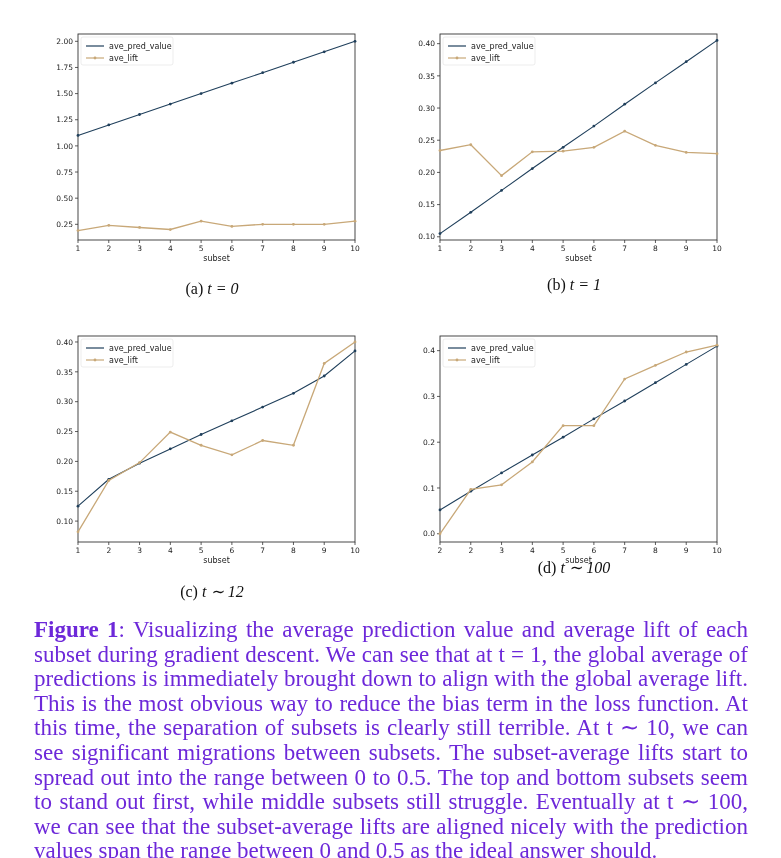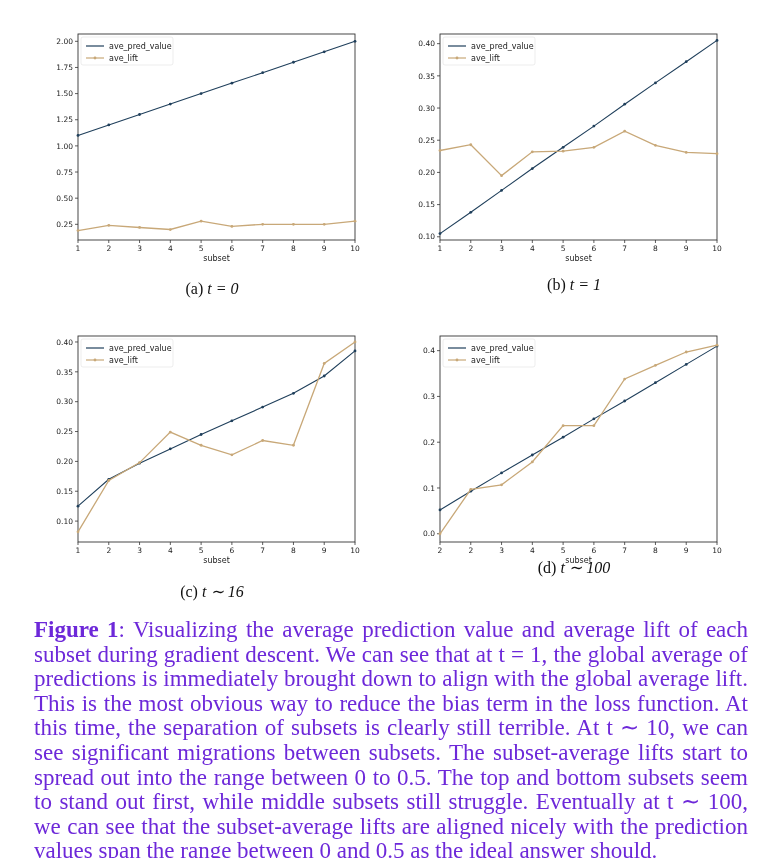--- a/index.html
+++ b/index.html
@@ -246,21 +246,21 @@
         <line x1="58" x2="76" y1="18" y2="18" stroke="#1f3f5b" stroke-width="1.2"></line>
         <text x="81" y="20.8" class="legtxt">ave_pred_value</text>
         <line x1="58" x2="76" y1="30" y2="30" stroke="#c8a878" stroke-width="1.2"></line>
         <circle cx="67" cy="30" r="1.4" fill="#c8a878"></circle>
         <text x="81" y="32.8" class="legtxt">ave_lift</text>
       </g>
     </svg>
 </div>
 <div class="subcap" style="left:42px; top:582px;">
   <span>(c)</span>
-  <i>t ∼ 16</i>
+  <i>t ∼ 12</i>
 </div>
 
 <div class="panel" style="left:390px; top:330px;">
   <svg width="340" height="250">
       <rect x="50" y="6" width="277" height="206" fill="#fff" stroke="#333333" stroke-width="0.9"></rect>
       <line x1="47" x2="50" y1="203.76" y2="203.76" stroke="#333333" stroke-width="0.8"></line>
       <text x="45" y="206.45999999999998" text-anchor="end" class="tick">0.0</text>
       <line x1="47" x2="50" y1="157.98222222222222" y2="157.98222222222222" stroke="#333333" stroke-width="0.8"></line>
       <text x="45" y="160.6822222222222" text-anchor="end" class="tick">0.1</text>
       <line x1="47" x2="50" y1="112.20444444444445" y2="112.20444444444445" stroke="#333333" stroke-width="0.8"></line>

